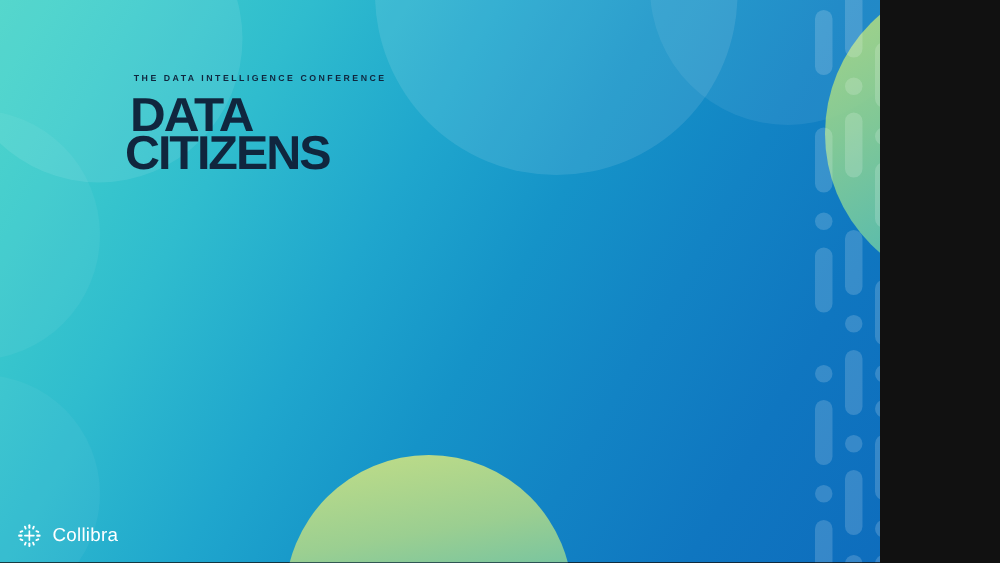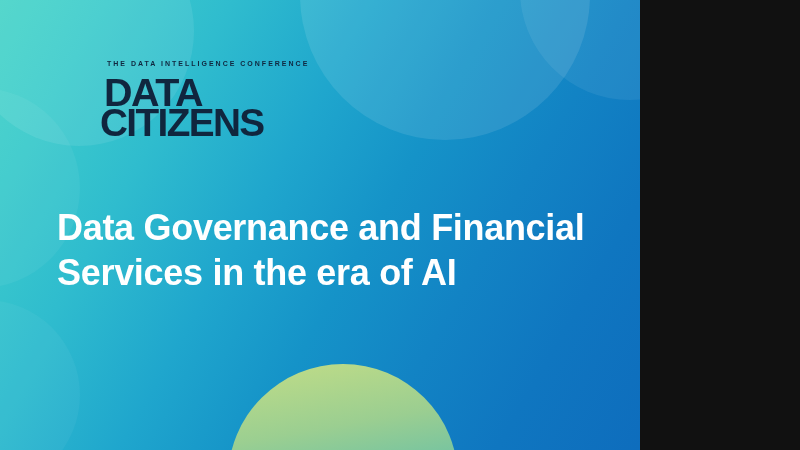--- a/index.html
+++ b/index.html
@@ -1,17 +1,17 @@
 <!DOCTYPE html>
 <html><head>
 <meta charset="utf-8">
 <style>
   html,body{margin:0;padding:0;background:#111;}
   .slide{
-    position:relative;width:640px;height:450px;overflow:hidden;
+    position:relative;width:704px;height:450px;overflow:hidden;
     font-family:"Liberation Sans",sans-serif;
     background:linear-gradient(120deg,
       #45D4C8 0%, #3CCBCC 12%, #2FBCCE 26%,
       #1FA6CD 42%, #1593C8 56%, #1283C4 70%,
       #0F76C0 84%, #0E6DBD 100%);
   }
 
   
   .blob{position:absolute;border-radius:50%;pointer-events:none;}
 
@@ -186,19 +186,36 @@
         <div class="pill" style="top: 436px; height: 52px;"></div>
       </div>
     </div>
 
   <div class="logo">
     <div class="logo-tagline">THE DATA INTELLIGENCE CONFERENCE</div>
     <div class="logo-data">DATA</div>
     <div class="logo-citizens">CITIZENS</div>
   </div>
 
-  <div class="title">
-    <span class="title-line">Data Governance and Financial</span>
-    <span class="title-line">Services in the era of AI</span>
+
+  <div class="brand">
+    <svg class="brand-mark" viewBox="0 0 40 40">
+      <g fill="#FFFFFF">
+        <rect x="18.3" y="1" width="3.4" height="7.5" rx="1.7"></rect>
+        <rect x="18.3" y="31.5" width="3.4" height="7.5" rx="1.7"></rect>
+        <rect x="1" y="18.3" width="7.5" height="3.4" rx="1.7"></rect>
+        <rect x="31.5" y="18.3" width="7.5" height="3.4" rx="1.7"></rect>
+        <rect x="11.6" y="3.3" width="3.1" height="6.6" rx="1.55" transform="rotate(-22 13.1 6.6)"></rect>
+        <rect x="25.3" y="3.3" width="3.1" height="6.6" rx="1.55" transform="rotate(22 26.9 6.6)"></rect>
+        <rect x="11.6" y="30.1" width="3.1" height="6.6" rx="1.55" transform="rotate(22 13.1 33.4)"></rect>
+        <rect x="25.3" y="30.1" width="3.1" height="6.6" rx="1.55" transform="rotate(-22 26.9 33.4)"></rect>
+        <rect x="3.3" y="11.6" width="6.6" height="3.1" rx="1.55" transform="rotate(-22 6.6 13.1)"></rect>
+        <rect x="3.3" y="25.3" width="6.6" height="3.1" rx="1.55" transform="rotate(22 6.6 26.9)"></rect>
+        <rect x="30.1" y="11.6" width="6.6" height="3.1" rx="1.55" transform="rotate(22 33.4 13.1)"></rect>
+        <rect x="30.1" y="25.3" width="6.6" height="3.1" rx="1.55" transform="rotate(-22 33.4 26.9)"></rect>
+        <rect x="18.6" y="11" width="2.8" height="18" rx="1.4"></rect>
+        <rect x="11" y="18.6" width="18" height="2.8" rx="1.4"></rect>
+      </g>
+    </svg>
+    <span class="brand-name">Collibra</span>
   </div>
 
-
 </div>
 
 </body></html>

